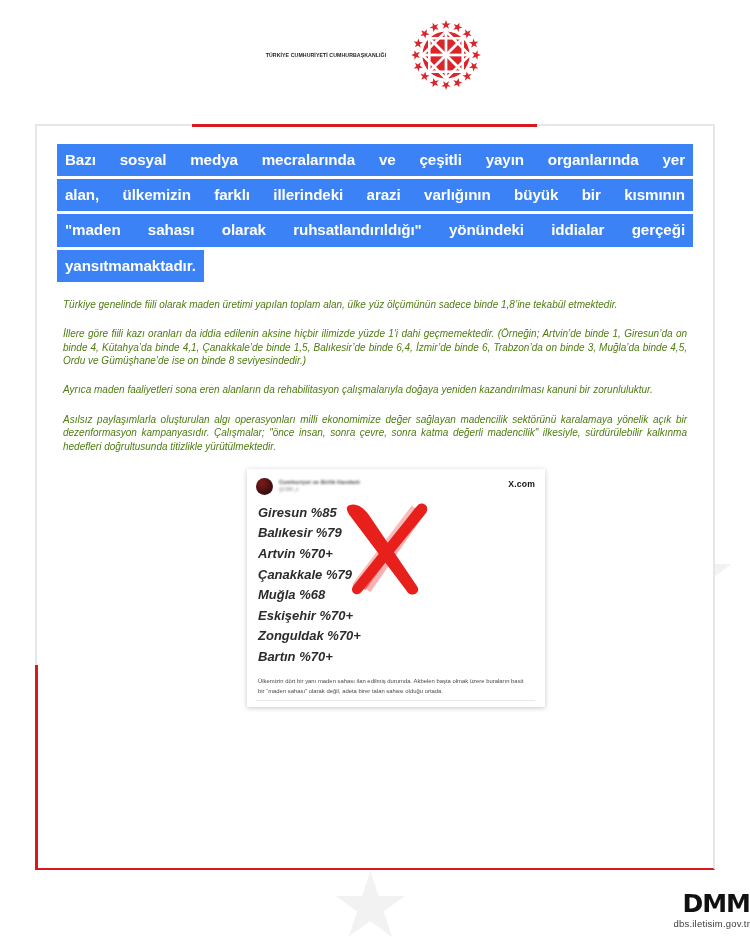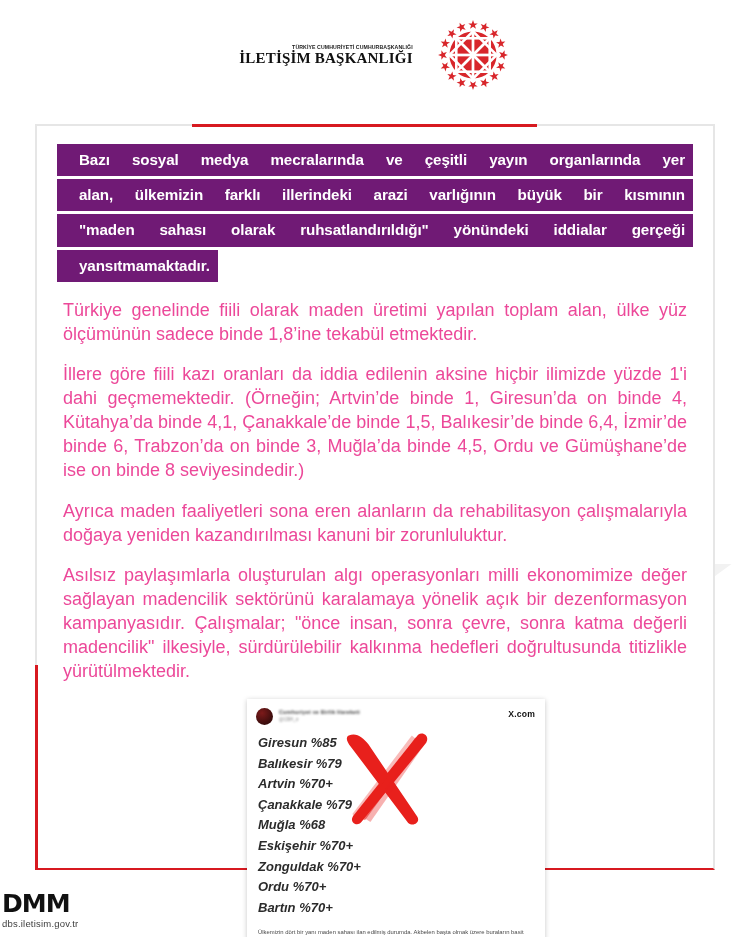--- a/index.html
+++ b/index.html
@@ -103,44 +103,45 @@
     height: 205px;
     background: #d71920;
   }
 
   .frame-inner { position: relative; z-index: 3; padding: 18px 20px 0 20px; }
 
   
   .headline { margin-bottom: 16px; }
   .headline-line {
     display: table;
-    background: #701a75;
+    background: #3b82f6;
     color: #ffffff;
     font-size: 15.2px;
     font-weight: 700;
     line-height: 1.0;
-    padding: 8px 8px 9px 22px;
+    padding: 8px 8px 9px 8px;
     margin-bottom: 3px;
     letter-spacing: -0.1px;
     white-space: nowrap;
   }
   .headline-line.justify {
     display: block;
     text-align: justify;
     text-align-last: justify;
   }
 
   
   .body-text { padding: 0 6px; }
   p.para {
-    font-size: 18px;
+    font-size: 10px;
     line-height: 1.34;
-    color: #ec4899;
+    color: #4d7c0f;
     margin-bottom: 16px;
     text-align: justify;
+    font-style: italic;
   }
 
   
   .card-area {
     position: relative;
     margin-top: 6px;
     height: 200px;
   }
   .tweet-card {
     position: absolute;
@@ -200,21 +201,21 @@
     top: 24px;
     width: 108px;
     height: 108px;
   }
 
   
   .footer {
     position: absolute;
     left: 2px; right: 0; bottom: 8px;
     z-index: 2;
-    text-align: left;
+    text-align: right;
   }
   .footer-logo {
     font-family: "DejaVu Sans", sans-serif;
     font-size: 25px;
     font-weight: 700;
     letter-spacing: -1px;
     color: #111;
     line-height: 1;
   }
   .footer-url {
@@ -231,21 +232,20 @@
   <div class="wm-star" style="left:540px;top:430px;font-size:150px;">★</div>
   <div class="wm-star" style="left:640px;top:520px;font-size:110px;">★</div>
   <div class="wm-star" style="left:600px;top:690px;font-size:130px;transform:rotate(12deg);">★</div>
   <div class="wm-star" style="left:330px;top:860px;font-size:90px;">★</div>
   <div class="wm-star" style="left:430px;top:300px;font-size:70px;">★</div>
 </div>
 
 <div class="masthead">
   <div class="mast-left">
     <div class="small">TÜRKİYE CUMHURİYETİ CUMHURBAŞKANLIĞI</div>
-    <div class="big">İLETİŞİM BAŞKANLIĞI</div>
   </div>
 
   <svg class="emblem" viewBox="0 0 100 100">
     <g fill="#d8262b">
 
       <g id="starring">
         <g transform="translate(50,50)">
           <g>
             <polygon points="0,-46 1.6,-41.6 6.2,-41.6 2.5,-38.8 3.9,-34.4 0,-37.1 -3.9,-34.4 -2.5,-38.8 -6.2,-41.6 -1.6,-41.6"></polygon>
           </g>
@@ -348,21 +348,20 @@
         </div>
 
         <div class="tw-list">
           <div>Giresun %85</div>
           <div>Balıkesir %79</div>
           <div>Artvin %70+</div>
           <div>Çanakkale %79</div>
           <div>Muğla %68</div>
           <div>Eskişehir %70+</div>
           <div>Zonguldak %70+</div>
-          <div>Ordu %70+</div>
           <div>Bartın %70+</div>
         </div>
 
         <div class="tw-body">Ülkemizin dört bir yanı maden sahası ilan edilmiş durumda. Akbelen başta olmak üzere buraların basit bir “maden sahası” olarak değil, adeta birer talan sahası olduğu ortada.</div>
       </div>
 
       <svg class="red-x" viewBox="0 0 120 120">
         <g fill="#e8201c">
           <path d="M22 14 C30 10 38 16 44 24 L98 104 C102 110 94 116 88 111 L24 26 C20 21 18 16 22 14 Z"></path>
           <path d="M99 13 C105 9 112 15 108 22 L36 110 C31 116 22 110 27 103 L99 13 Z"></path>

